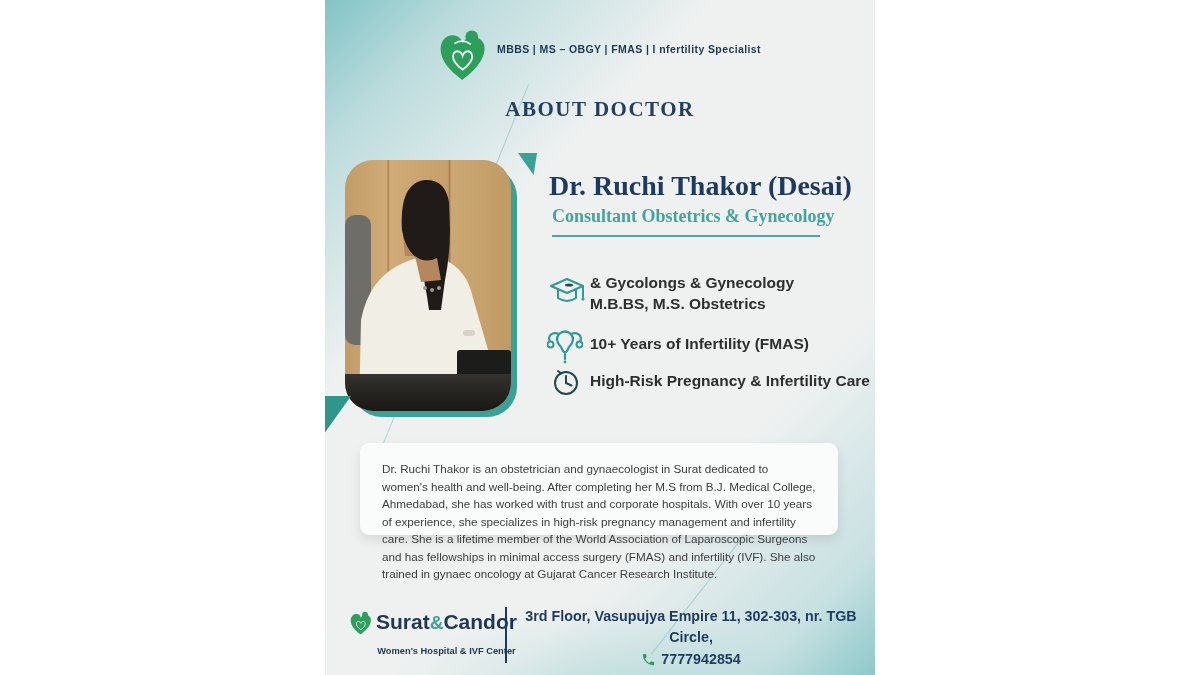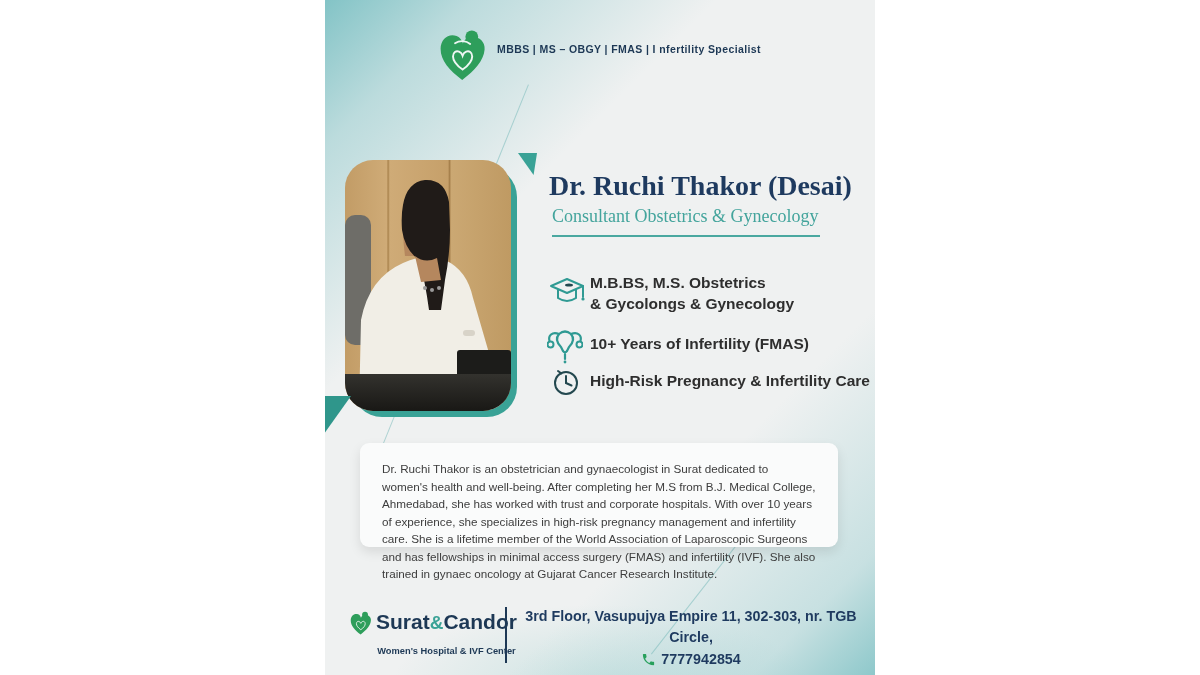--- a/index.html
+++ b/index.html
@@ -36,35 +36,35 @@
   .photo { position:absolute; left:0; top:0; width:166px; height:251px; border-radius:28px; overflow:hidden; }
   .photo svg { display:block; }
   .tri { position:absolute; background:#39a296; }
   .tri-top { left:193px; top:153px; width:19px; height:22px; clip-path:polygon(0 0, 100% 0, 82% 100%); }
   .tri-bottom { left:-4px; top:396px; width:30px; height:42px; clip-path:polygon(0 0, 100% 0, 0 100%); background:#2f968b; }
 
   
   .doctor-name { position:absolute; left:224px; top:170px; font-family:"Liberation Serif", serif;
     font-weight:bold; font-size:28px; color:#1e3a5f; white-space:nowrap; }
   .doctor-designation { position:absolute; left:227px; top:206px; font-family:"Liberation Serif", serif;
-    font-size:18px; color:#43a49c; white-space:nowrap; }
+    font-size:18px; color:#43a49c; white-space:nowrap;font-weight:bold; }
   .title-underline { position:absolute; left:227px; top:235px; width:268px; height:2px; background:#4aa8a0; }
 
   .cred-icon { position:absolute; }
   .cred-icon svg { display:block; }
   .cred-text { position:absolute; font-size:15.5px; font-weight:bold; color:#2e2e2e; line-height:21px; }
   .cred1-icon { left:224px; top:276px; }
   .cred1-text { left:265px; top:272px; }
   .cred2-icon { left:222px; top:324px; }
   .cred2-text { left:265px; top:333px; }
   .cred3-icon { left:226px; top:367px; }
   .cred3-text { left:265px; top:370px; }
 
   
-  .bio-card { position:absolute; left:35px; top:443px; width:478px; height:104px; background:#fafbfb;
+  .bio-card { position:absolute; left:35px; top:443px; width:478px; height:92px; background:#fafbfb;
     border-radius:9px; box-shadow:0 5px 12px rgba(0,0,0,0.10); }
   .bio-text { padding:17px 22px; font-size:11.7px; line-height:1.5; color:#3d3d3d; }
 
   
   .footer-logo { position:absolute; left:25px; top:611px; display:flex; align-items:flex-start; gap:4px; }
   .footer-logo-text { display:flex; flex-direction:column; align-items:center; }
   .clinic-name { font-size:21px; font-weight:bold; color:#1d3855; line-height:1.05; }
   .clinic-name .amp { color:#3aa296; font-size:19px; }
   .clinic-subtitle { font-size:9.3px; font-weight:bold; color:#1d3855; margin-top:13px; }
   .footer-divider { position:absolute; left:180px; top:607px; width:2px; height:56px; background:#1d3855; }
@@ -89,20 +89,21 @@
           <path d="M29 63 C13 51 2 39 2 24 C2 12 12 4 22 8 C26.5 9.8 29 13.5 29.8 17.5 C31 13.5 34 10.5 38 9.5 C48 7 58 14 57 25 C55.8 39 45 51 29 63 Z" fill="#2e9e5b"></path>
           <path d="M29.5 50 C22 44.5 17.5 39 17.5 33.5 C17.5 28.5 21.5 26 25 27.6 C27 28.5 28.8 30.5 29.5 32.6 C30.2 30.5 32 28.5 34 27.6 C37.5 26 41.5 28.5 41.5 33.5 C41.5 39 37 44.5 29.5 50 Z" fill="none" stroke="#eef6f3" stroke-width="2.4"></path>
           <path d="M20 17 C26 13 34 13.5 39 18" fill="none" stroke="#eef6f3" stroke-width="2.2" stroke-linecap="round"></path>
         </svg>
       </div>
       <div class="logo-text-block">
         <div class="logo-tagline">MBBS  |  MS – OBGY  |  FMAS  |  I nfertility Specialist</div>
       </div>
     </div>
 
+    <div class="section-title">ABOUT DOCTOR</div>
 
     <div class="photo-wrap">
       <div class="photo-back"></div>
       <div class="photo">
         <svg width="166" height="251" viewBox="0 0 166 251">
           <defs>
             <linearGradient id="wood" x1="0" y1="0" x2="1" y2="0">
               <stop offset="0" stop-color="#c29c66"></stop>
                 <stop offset="0.25" stop-color="#cfab77"></stop>
               <stop offset="0.26" stop-color="#ab854f"></stop>
@@ -142,22 +143,22 @@
     <div class="cred-icon cred1-icon">
       <svg width="36" height="33" viewBox="0 0 36 33">
         <polygon points="18,3 34,10 18,17 2,10" fill="none" stroke="#2f9a93" stroke-width="2" stroke-linejoin="round"></polygon>
         <ellipse cx="20" cy="9" rx="4" ry="1.6" fill="#23484f"></ellipse>
         <path d="M9 14 L9 22 Q18 28 27 22 L27 14" fill="none" stroke="#2f9a93" stroke-width="2" stroke-linecap="round"></path>
         <path d="M34 10 L34 21" stroke="#2f9a93" stroke-width="2" stroke-linecap="round"></path>
         <circle cx="34" cy="23" r="1.6" fill="#2f9a93"></circle>
       </svg>
     </div>
     <div class="cred-text cred1-text">
+      <div>&amp; Gycolongs &amp; Gynecology</div>
       <div>M.B.BS, M.S. Obstetrics</div>
-      <div>&amp; Gycolongs &amp; Gynecology</div>
     </div>
 
     <div class="cred-icon cred2-icon">
       <svg width="36" height="40" viewBox="0 0 36 40">
         <path d="M12 10 C5 7 1 12 2.5 17" fill="none" stroke="#2f9a93" stroke-width="2.2" stroke-linecap="round"></path>
         <circle cx="3.5" cy="20.5" r="3" fill="none" stroke="#2f9a93" stroke-width="2"></circle>
         <path d="M24 10 C31 7 35 12 33.5 17" fill="none" stroke="#2f9a93" stroke-width="2.2" stroke-linecap="round"></path>
         <circle cx="32.5" cy="20.5" r="3" fill="none" stroke="#2f9a93" stroke-width="2"></circle>
         <path d="M12 10 Q18 5 24 10 Q29 16 22 23 L20 27 Q18 29.5 16 27 L14 23 Q7 16 12 10 Z" fill="none" stroke="#2f9a93" stroke-width="2.2" stroke-linejoin="round"></path>
         <path d="M18 30 L18 35" stroke="#2f9a93" stroke-width="2.2" stroke-linecap="round"></path>

